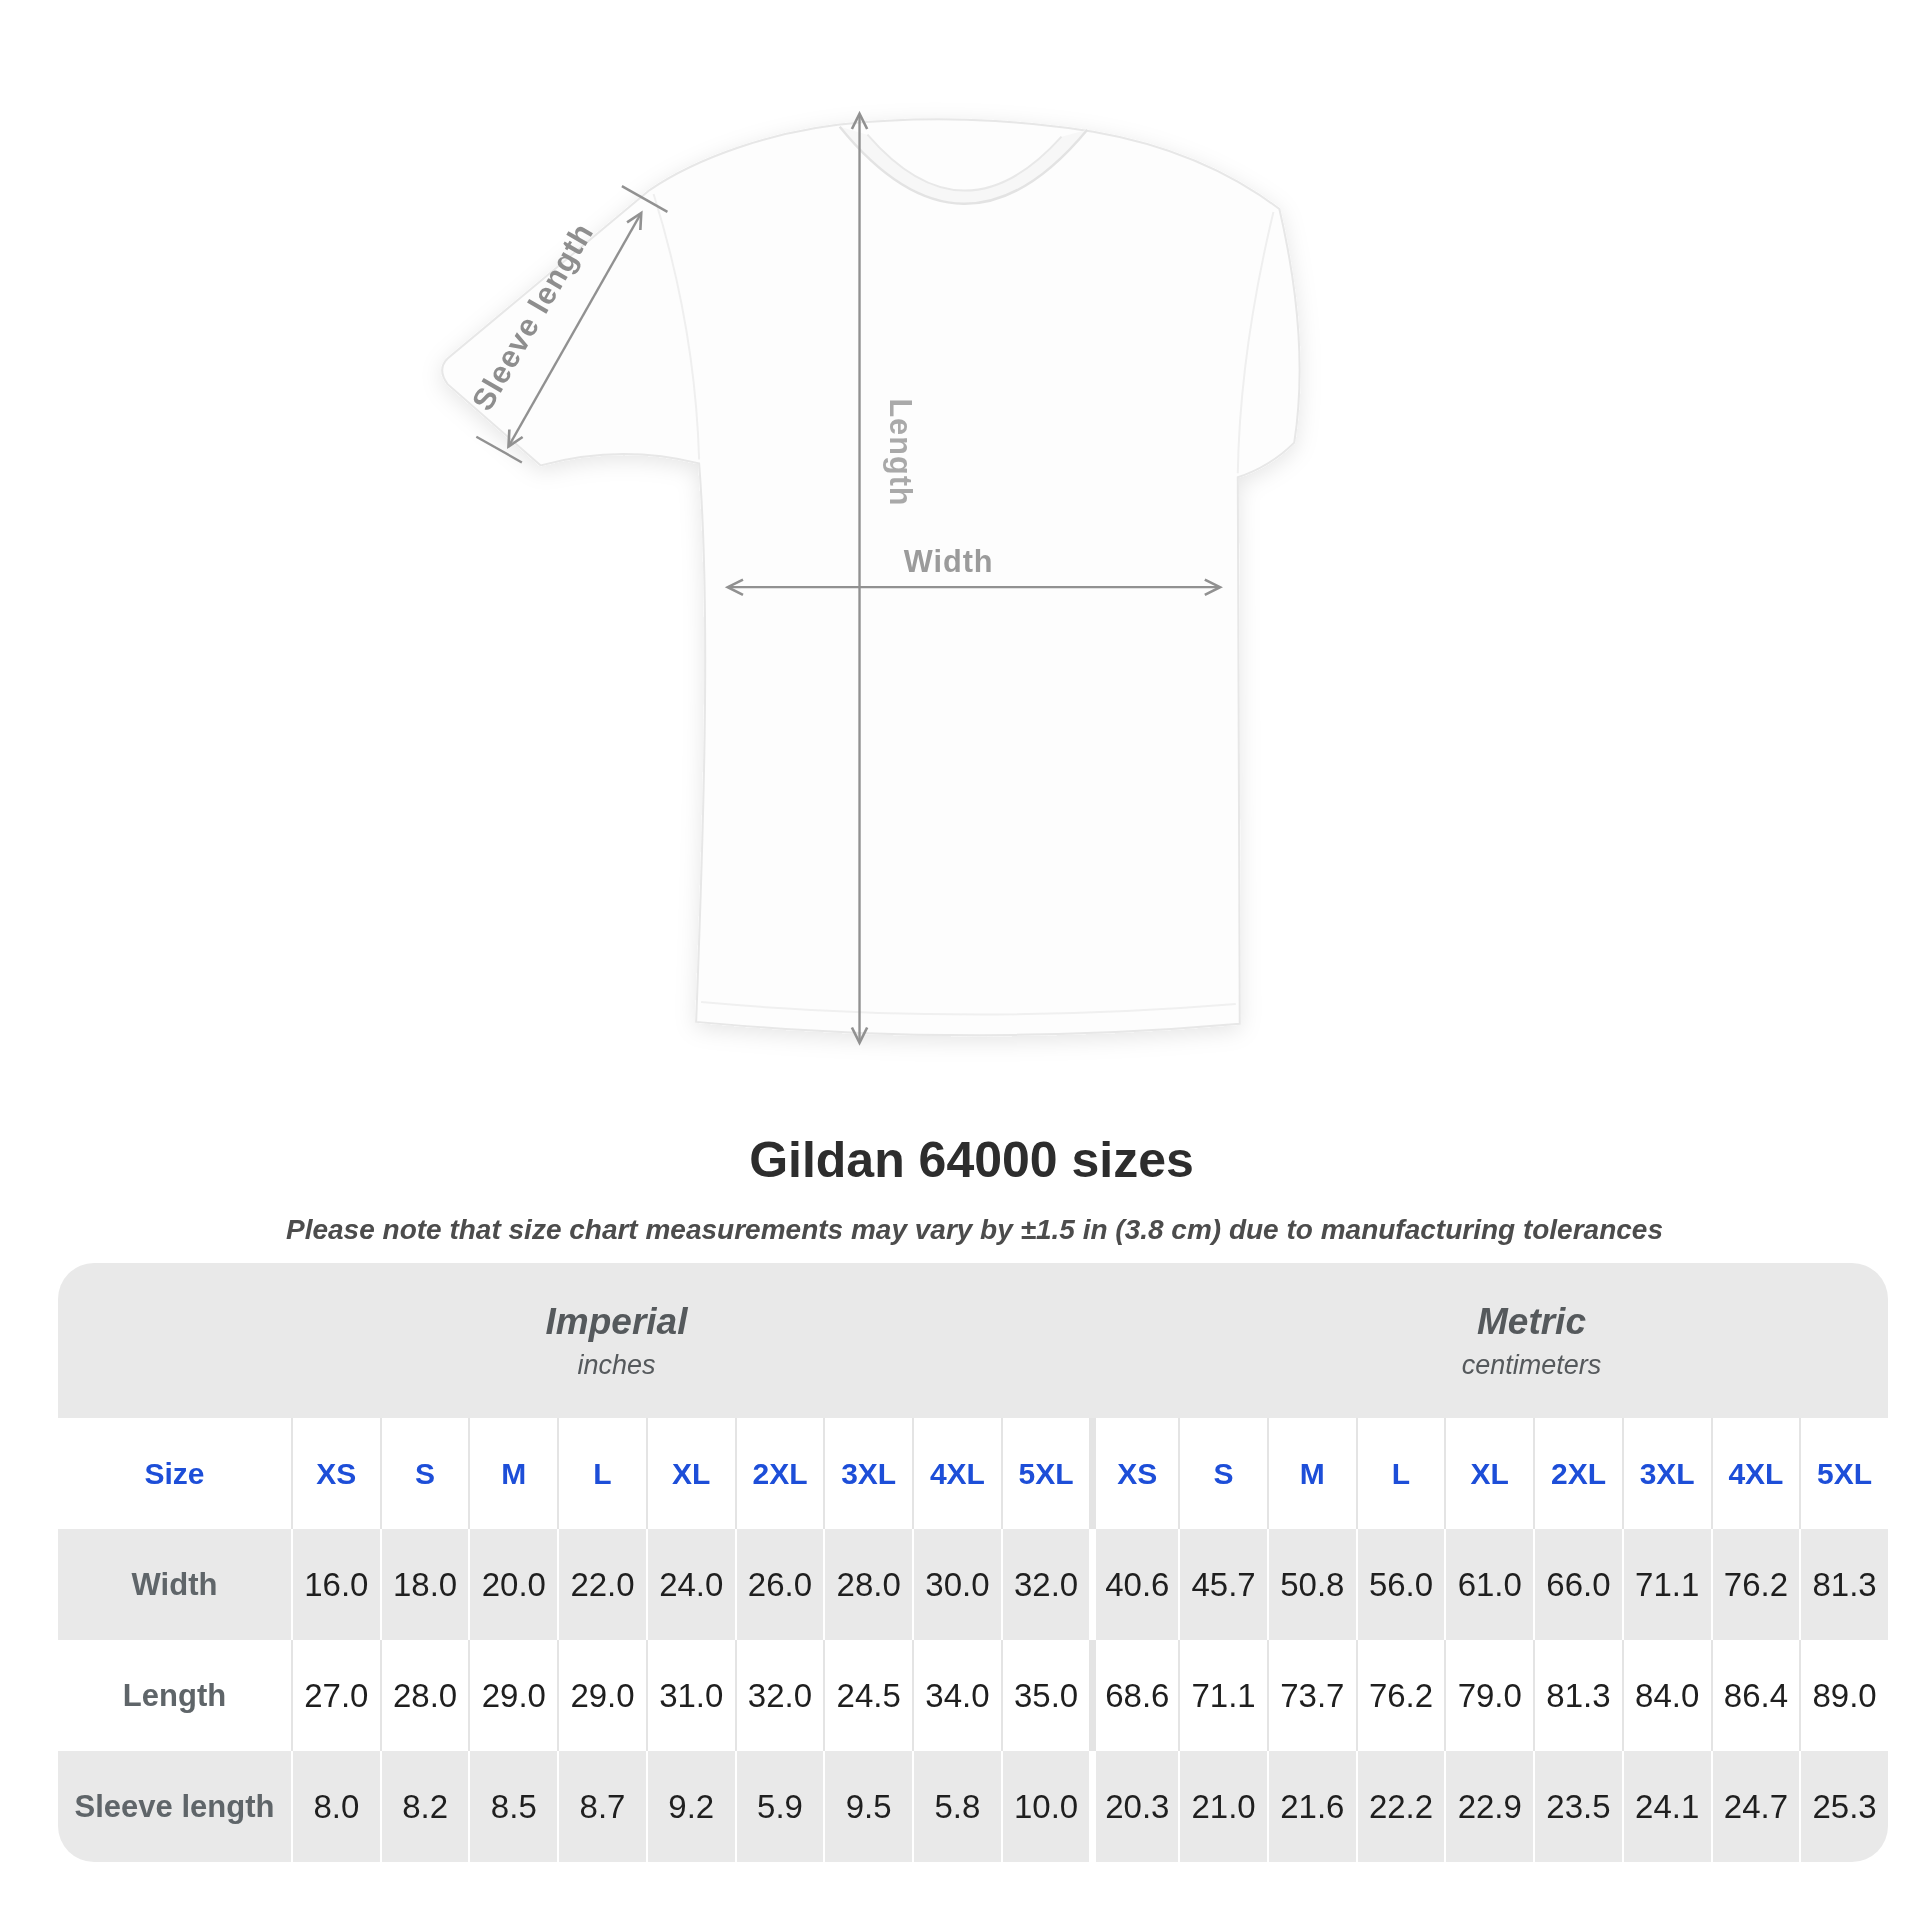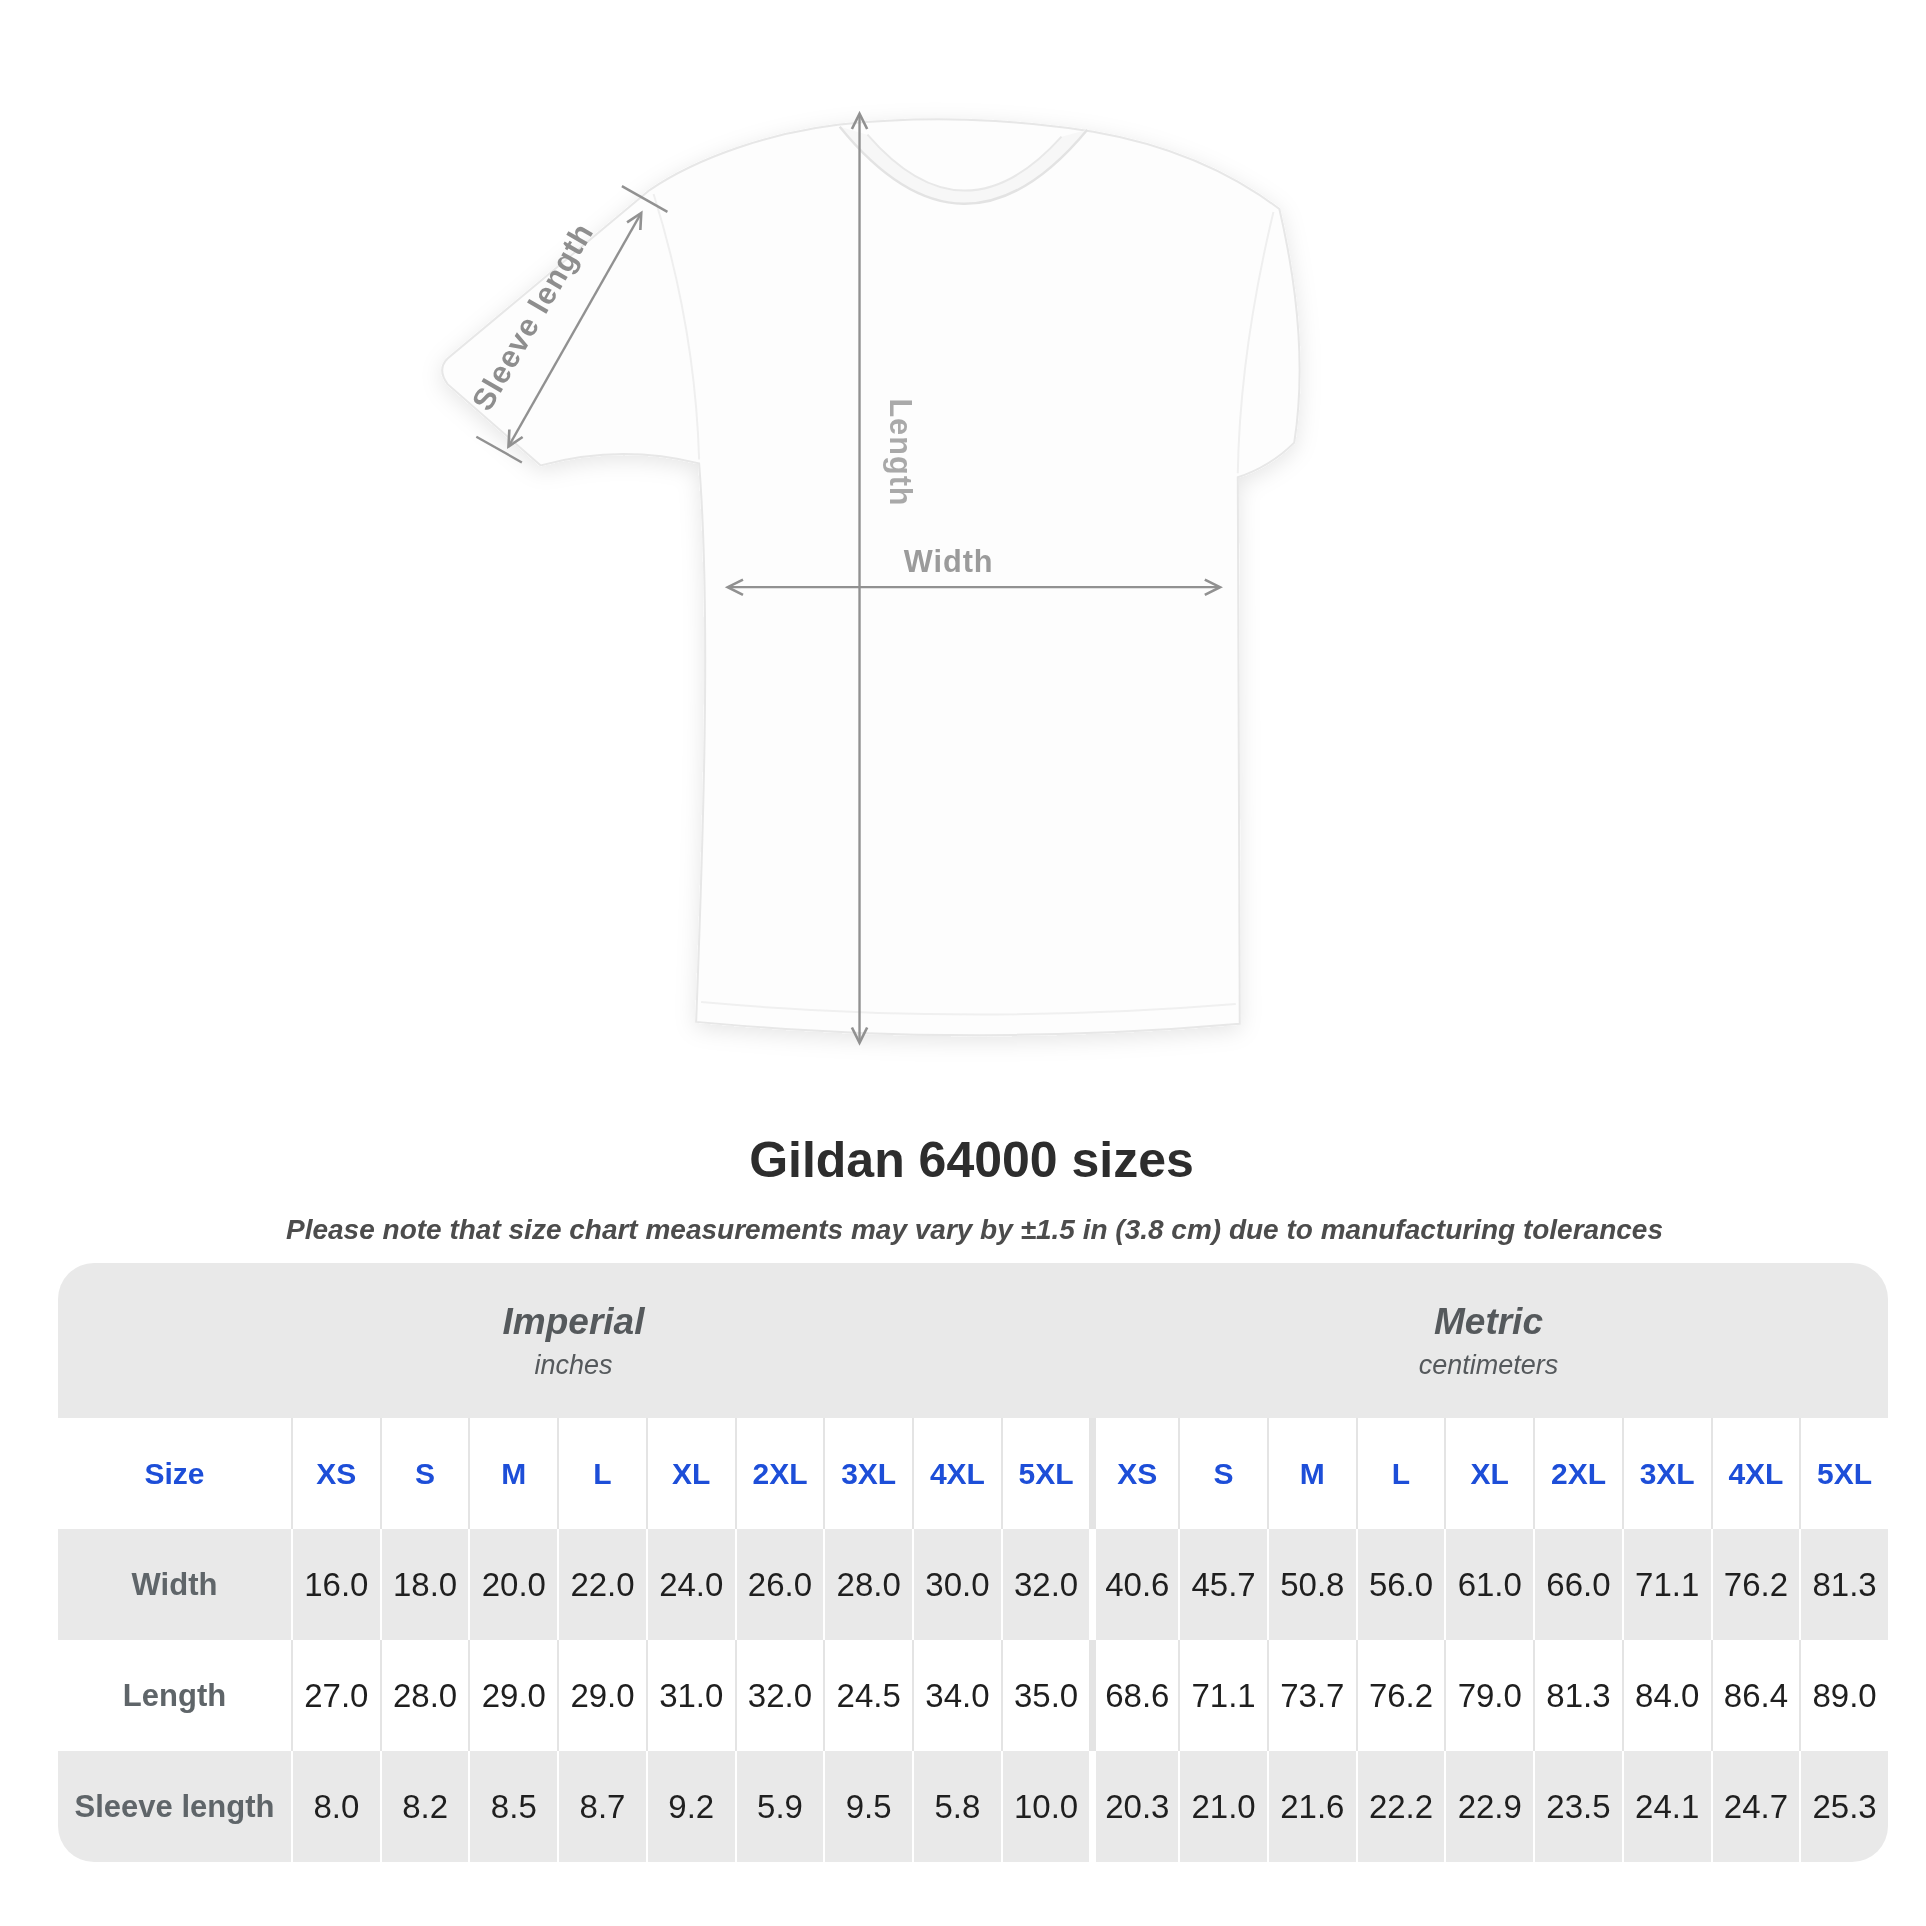--- a/index.html
+++ b/index.html
@@ -24,21 +24,21 @@
 
   
   .tbl {
     position:absolute; left:58px; top:1263px; width:1830px; height:599px;
     display:grid;
     grid-template-columns:233px repeat(18, 1fr);
     grid-template-rows:155px 111px 111px 111px 111px;
     border-radius:36px; overflow:hidden;
   }
   .band { grid-column:1 / -1; background:#e9e9e9; display:flex; }
-  .grp { display:flex; flex-direction:column; align-items:center; justify-content:center; gap:7px; color:#55595c; }
+  .grp { display:flex; flex-direction:column; align-items:center; justify-content:center; gap:7px; color:#55595c;padding-left:43px; }
   .grp.imp { flex:0 0 1031px; }
   .grp.met { flex:1 1 auto;align-items:center; }
   .gname { font-size:37px; font-weight:bold; font-style:italic; }
   .gunit { font-size:27px; font-style:italic; }
 
   .c { display:flex; align-items:center; justify-content:center;
        background:#ffffff; font-size:33px; color:#1f1f1f; }
   .c.hd  { font-weight:bold; color:#1d4ed8; font-size:30px; }
   .c.lab { font-weight:bold; color:#5f6569; font-size:31px; }
   .c.g   { background:#e9e9e9; }

